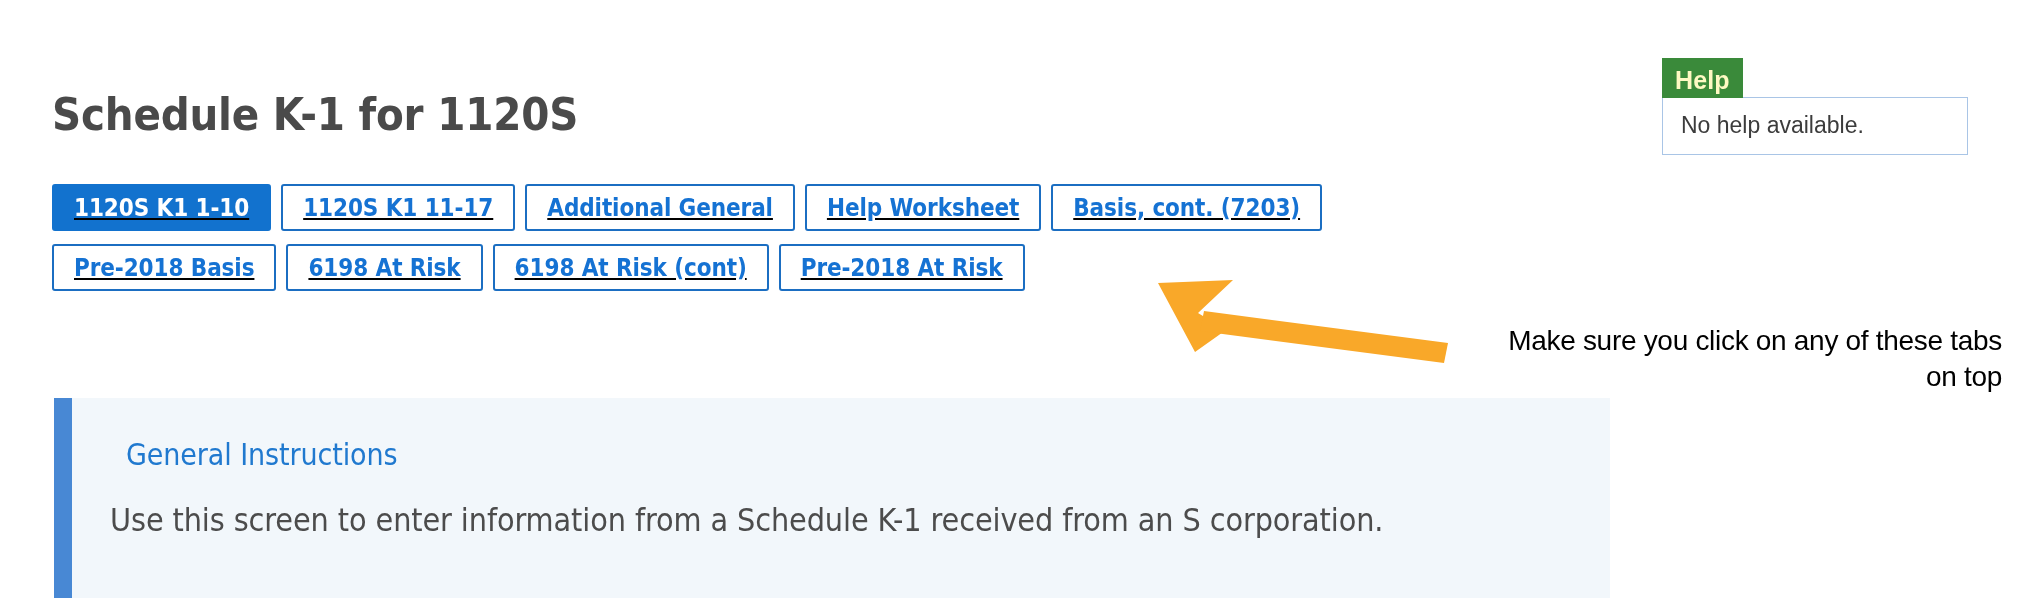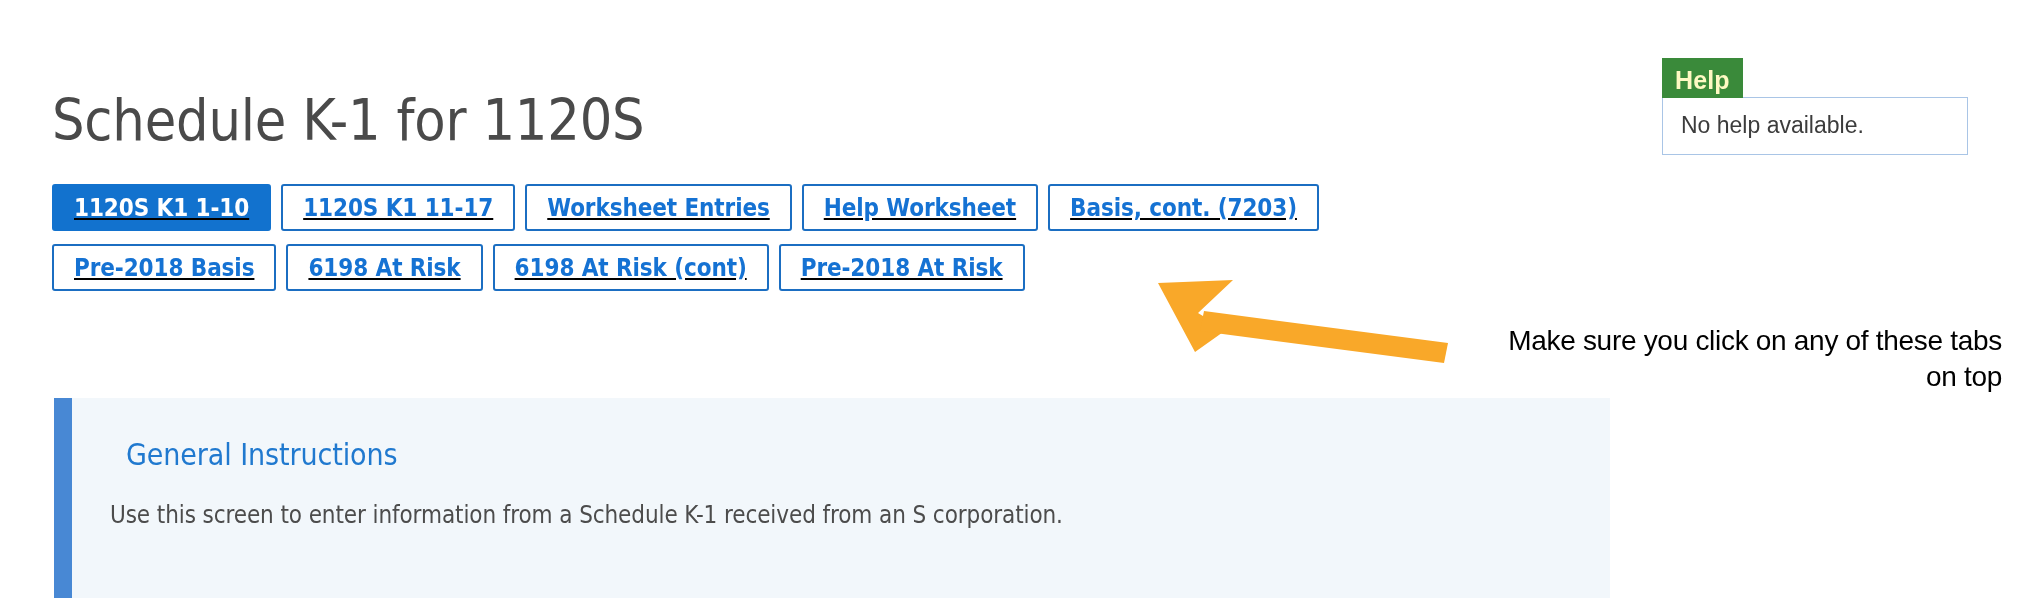--- a/index.html
+++ b/index.html
@@ -14,22 +14,22 @@
     overflow: hidden;
     font-family: "DejaVu Sans Condensed", "Liberation Sans Narrow", "Liberation Sans", sans-serif;
     -webkit-font-smoothing: antialiased;
   }
 
   
   #page-title {
     position: absolute;
     left: 52px;
     top: 92px;
-    font-size: 57px;
-    font-weight: 400;
+    font-size: 45px;
+    font-weight: 700;
     color: #4a4a4a;
     letter-spacing: -0.2px;
     white-space: nowrap;
     line-height: 1;
     font-stretch: condensed;
   }
 
   
   #tab-bar {
     position: absolute;
@@ -126,21 +126,21 @@
     font-size: 30px;
     font-weight: 400;
     color: #2079cf;
     letter-spacing: -0.1px;
     line-height: 1;
     font-stretch: condensed;
     margin-left: 16px;
   }
   #instructions-text {
     margin-top: 31px;
-    font-size: 24px;
+    font-size: 32px;
     font-weight: 400;
     color: #4c4c4c;
     letter-spacing: -0.1px;
     line-height: 1.2;
     font-stretch: condensed;
   }
 
   
   #annotation-arrow {
     position: absolute;
@@ -166,21 +166,21 @@
 </style>
 </head>
 <body>
 
 <div id="page-title">Schedule K-1 for 1120S</div>
 
 <div id="tab-bar">
   <div class="tab-row">
     <div class="tab active">1120S K1 1-10</div>
     <div class="tab">1120S K1 11-17</div>
-    <div class="tab">Worksheet Entries</div>
+    <div class="tab">Additional General</div>
     <div class="tab">Help Worksheet</div>
     <div class="tab">Basis, cont. (7203)</div>
   </div>
   <div class="tab-row">
     <div class="tab">Pre-2018 Basis</div>
     <div class="tab">6198 At Risk</div>
     <div class="tab">6198 At Risk (cont)</div>
     <div class="tab">Pre-2018 At Risk</div>
   </div>
 </div>

